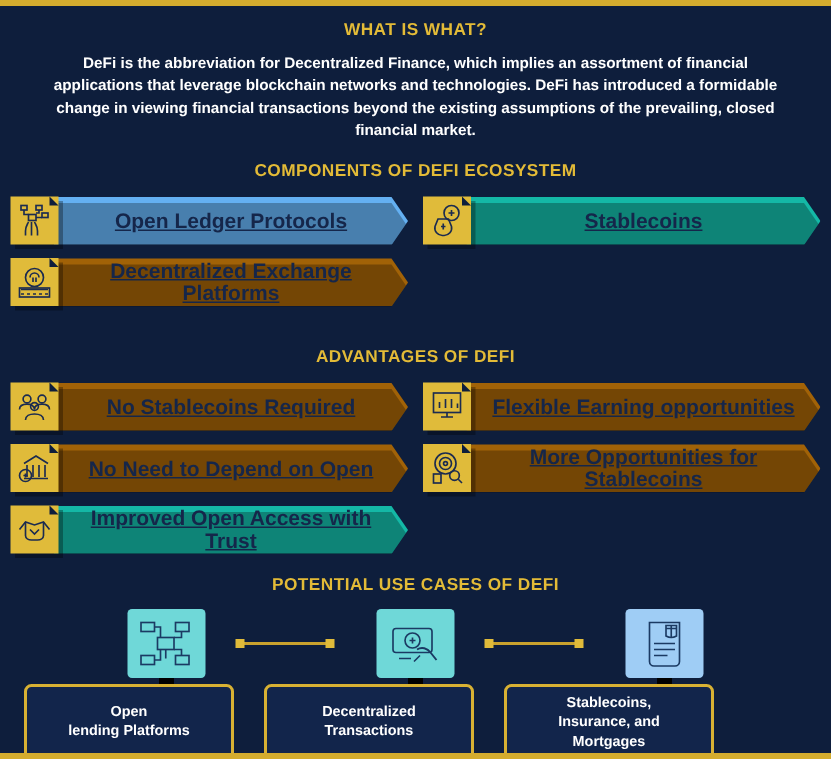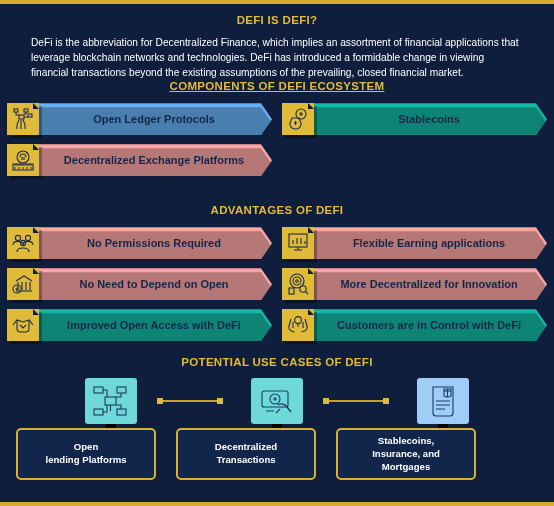--- a/index.html
+++ b/index.html
@@ -23,22 +23,23 @@
     text-align:center;
     color:#e3bb37;
     font-size:11.5px;
     font-weight:bold;
     letter-spacing:.3px;
     margin:0;
   }
   .intro{
     color:#ffffff;
     font-size:10.2px;
-    font-weight:normal;
+    font-weight:bold;
     line-height:1.48;
+    text-align:center;
     margin:0 auto;
     width:492px;
   }
 
   
   .grid2{
     display:grid;
     grid-template-columns:265px 265px;
     column-gap:10px;
     row-gap:9px;
@@ -74,30 +75,31 @@
     box-shadow:none;
   }
   .bar::before{
     content:"";position:absolute;left:0;top:4px;bottom:-4px;width:100%;
     background:rgba(0,0,0,.28);
     clip-path:polygon(0 0, calc(100% - 11px) 0, 100% 50%, calc(100% - 11px) 100%, 0 100%);
     z-index:-1;
   }
   .bar span{
     color:#15264a;
-    font-size:11px;
+    font-size:14px;
     font-weight:bold;
     text-align:center;
     padding:0 10px;
     line-height:1.1;
     z-index:2;
+    text-decoration:underline;
   }
   .c-blue{background:#64b0f2;}
   .c-lightblue{background:#14b8a6;}
-  .c-teal{background:#fca5a5;}
+  .c-teal{background:#a16207;}
 
   
   .uc-wrap{position:relative;height:128px;}
   .uc-icons{
     position:absolute;top:10px;left:0;width:554px;height:56px;
   }
   .uc-tile{
     position:absolute;top:0;width:52px;height:46px;
     border-radius:3px;
   }
@@ -136,25 +138,25 @@
     padding:0 6px;
     box-sizing:border-box;
   }
 </style>
 </head>
 <body>
 
 <div class="page">
 
   <div style="padding-top:10px;">
-    <h2 class="section-title">DEFI IS DEFI?</h2>
+    <h2 class="section-title">WHAT IS WHAT?</h2>
     <p class="intro" style="margin-top:9px;">DeFi is the abbreviation for Decentralized Finance, which implies an assortment of financial applications that leverage blockchain networks and technologies. DeFi has introduced a formidable change in viewing financial transactions beyond the existing assumptions of the prevailing, closed financial market.</p>
   </div>
 
-  <h2 class="section-title" style="text-decoration:underline;">COMPONENTS OF DEFI ECOSYSTEM</h2>
+  <h2 class="section-title" style="margin-top:13px;">COMPONENTS OF DEFI ECOSYSTEM</h2>
 
   <div class="grid2" style="margin-top:11px;">
 
     <div class="banner">
       <div class="icon-box">
         <svg viewBox="0 0 24 24" fill="none" stroke="#1b2b50" stroke-width="1.1">
           <rect x="3" y="2" width="4" height="3"></rect>
             <rect x="13" y="2" width="4" height="3"></rect>
           <rect x="8" y="8" width="5" height="4"></rect>
             <rect x="17" y="7" width="4" height="3"></rect>
@@ -205,34 +207,34 @@
       <div class="icon-box">
         <svg viewBox="0 0 24 24" fill="none" stroke="#1b2b50" stroke-width="1.1">
           <circle cx="7" cy="7" r="2.6"></circle>
             <circle cx="17" cy="7" r="2.6"></circle>
             <circle cx="12" cy="12" r="2.6"></circle>
           <path d="M2 14c0-2.4 2.2-3.6 5-3.6s5 1.2 5 3.6M12 14c0-2.4 2.2-3.6 5-3.6s5 1.2 5 3.6"></path>
           <path d="M6 21c0-2.6 2.6-4 6-4s6 1.4 6 4"></path>
         </svg>
       </div>
       <div class="bar c-teal">
-        <span>No Permissions Required</span>
+        <span>No Stablecoins Required</span>
       </div>
     </div>
 
     <div class="banner">
       <div class="icon-box">
         <svg viewBox="0 0 24 24" fill="none" stroke="#1b2b50" stroke-width="1.1">
           <rect x="3" y="3" width="18" height="13"></rect>
           <path d="M7 13v-4M11 13V7M15 13v-6M19 13v-3"></path>
           <path d="M12 16v3M8 19h8"></path>
         </svg>
       </div>
       <div class="bar c-teal">
-        <span>Flexible Earning applications</span>
+        <span>Flexible Earning opportunities</span>
       </div>
     </div>
 
     <div class="banner">
       <div class="icon-box">
         <svg viewBox="0 0 24 24" fill="none" stroke="#1b2b50" stroke-width="1.1">
           <path d="M5 9l8-5 8 5"></path>
             <path d="M7 10v8M11 10v8M15 10v8M19 10v8"></path>
             <path d="M5 19h16"></path>
           <circle cx="6" cy="17" r="4"></circle>
@@ -249,50 +251,37 @@
         <svg viewBox="0 0 24 24" fill="none" stroke="#1b2b50" stroke-width="1.1">
           <circle cx="11" cy="9" r="7"></circle>
             <circle cx="11" cy="9" r="4"></circle>
             <circle cx="11" cy="9" r="1.3"></circle>
           <circle cx="17" cy="17" r="3.2"></circle>
             <path d="M19.5 19.5L22 22"></path>
           <rect x="3" y="16" width="5" height="6"></rect>
         </svg>
       </div>
       <div class="bar c-teal">
-        <span>More Decentralized for Innovation</span>
+        <span>More Opportunities for Stablecoins</span>
       </div>
     </div>
 
     <div class="banner">
       <div class="icon-box">
         <svg viewBox="0 0 24 24" fill="none" stroke="#1b2b50" stroke-width="1.1">
           <path d="M2 12l4-5 6 2 6-2 4 5"></path>
           <path d="M6 7v9c0 2 2 3 4 3h4c2 0 4-1 4-3V7"></path>
           <path d="M9 12l3 3 3-3"></path>
         </svg>
       </div>
       <div class="bar c-lightblue">
-        <span>Improved Open Access with DeFi</span>
-      </div>
-    </div>
-
-    <div class="banner">
-      <div class="icon-box">
-        <svg viewBox="0 0 24 24" fill="none" stroke="#1b2b50" stroke-width="1.1">
-          <circle cx="12" cy="7" r="3.4"></circle>
-            <path d="M10.5 11h3M11 13h2"></path>
-          <path d="M5 6l-2 7c-.5 2 .5 4 2.5 5l3 1M19 6l2 7c.5 2-.5 4-2.5 5l-3 1"></path>
-          <path d="M7 9v6M17 9v6"></path>
-        </svg>
-      </div>
-      <div class="bar c-lightblue">
-        <span>Customers are in Control with DeFi</span>
-      </div>
-    </div>
+        <span>Improved Open Access with Trust</span>
+      </div>
+    </div>
+
   </div>
 
   <h2 class="section-title" style="margin-top:15px;">POTENTIAL USE CASES OF DEFI</h2>
 
   <div class="uc-wrap">
 
     <div class="uc-icons">
 
       <div class="uc-tile t-teal" style="left:85px;">
         <svg viewBox="0 0 38 32" fill="none" stroke="#1b3a63" stroke-width="1.1">

